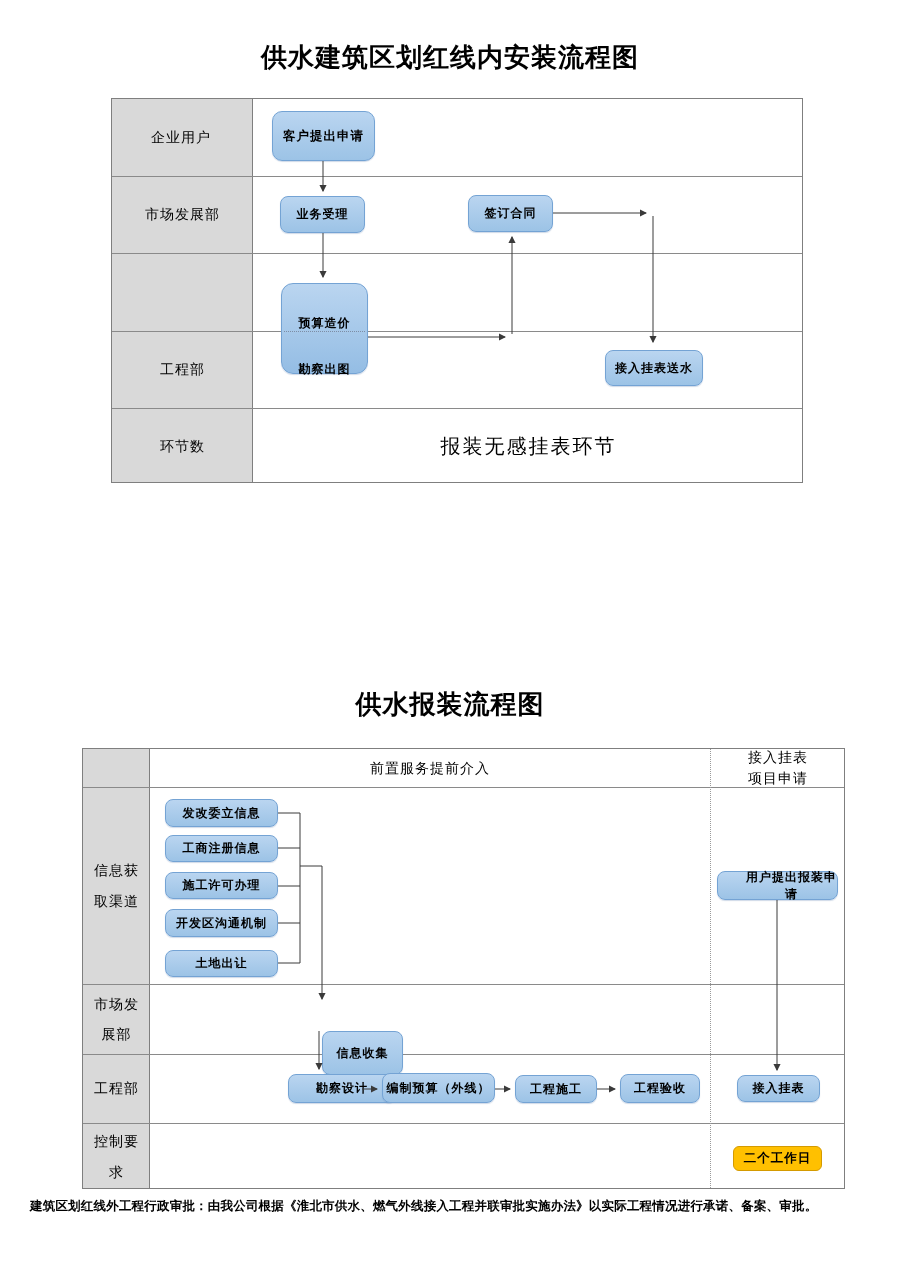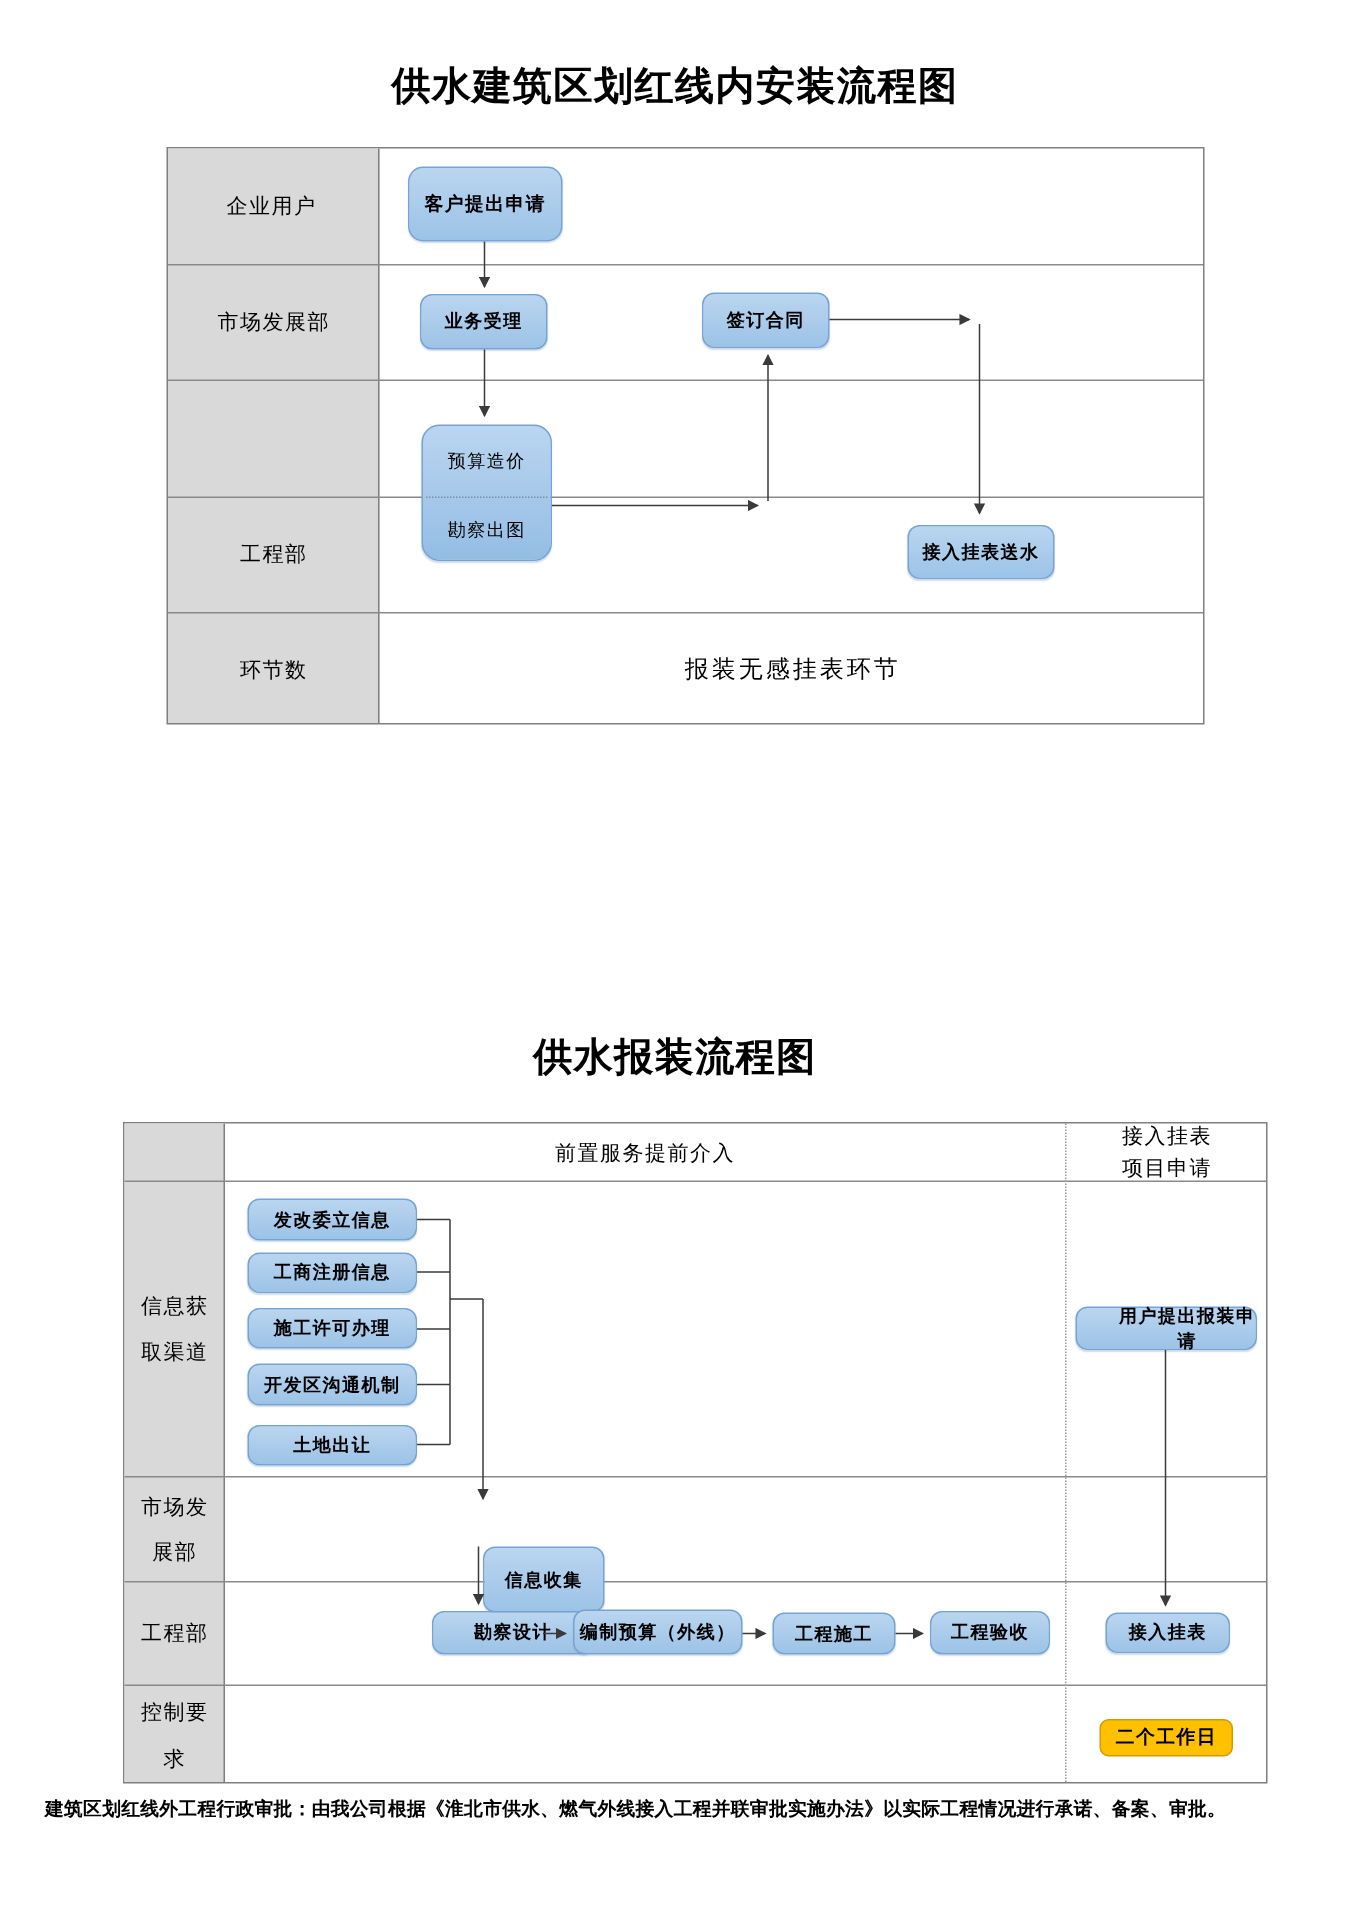--- a/index.html
+++ b/index.html
@@ -14,33 +14,33 @@
   
   .tbl{position:absolute;border:1px solid #7f7f7f;box-sizing:border-box;background:#fff;}
   .labelcol{position:absolute;left:0;top:0;bottom:0;background:#d9d9d9;border-right:1px solid #7f7f7f;box-sizing:border-box;}
   .hline{position:absolute;left:0;right:0;height:1px;background:#8a8a8a;}
   .rowlabel{
     position:absolute;display:flex;align-items:center;justify-content:center;text-align:center;
     font-size:14px;letter-spacing:1px;white-space:pre-line;line-height:2.15;
   }
   .dotvline{position:absolute;width:0;border-left:1px dotted #9a9a9a;}
   .hdrtext{position:absolute;display:flex;align-items:center;justify-content:center;text-align:center;font-size:14px;letter-spacing:1px;white-space:pre-line;line-height:1.5;}
-  .note{position:absolute;display:flex;align-items:center;justify-content:center;font-size:16px;letter-spacing:2px;}
+  .note{position:absolute;display:flex;align-items:center;justify-content:center;font-size:20px;letter-spacing:2px;}
   
   .node{
     position:absolute;box-sizing:border-box;border:1px solid #74a3d4;border-radius:8px;
     background:linear-gradient(180deg,#bad5f0 0%,#9cc3e6 100%);
     display:flex;align-items:center;justify-content:center;text-align:center;
     font-size:12px;font-weight:bold;letter-spacing:1px;box-shadow:0 1px 1px rgba(120,150,190,.35);
   }
   .node.big{border-radius:10px;font-size:12.5px;}
   .combo{position:absolute;box-sizing:border-box;border:1px solid #74a3d4;border-radius:12px;
     background:linear-gradient(180deg,#bad5f0 0%,#94bde4 100%);box-shadow:0 1px 1px rgba(120,150,190,.35);}
   .combo .half{position:absolute;left:0;width:100%;display:flex;align-items:center;justify-content:center;
-    font-size:12px;font-weight:normal;letter-spacing:1px;}
+    font-size:12px;font-weight:bold;letter-spacing:1px;margin-top:16px;}
   .combo .divider{position:absolute;left:2px;right:2px;border-top:1px dotted #7d8ea5;}
   .orange{
     position:absolute;box-sizing:border-box;border:1px solid #d49a00;border-radius:6px;background:#ffc000;
     display:flex;align-items:center;justify-content:center;font-size:12.5px;font-weight:bold;letter-spacing:1px;
   }
   .overlay{position:absolute;left:0;top:0;pointer-events:none;}
   .footer{position:absolute;left:30px;top:1198px;width:850px;font-size:12.5px;font-weight:bold;letter-spacing:.2px;margin:0;}
 </style>
 </head>
 <body>

